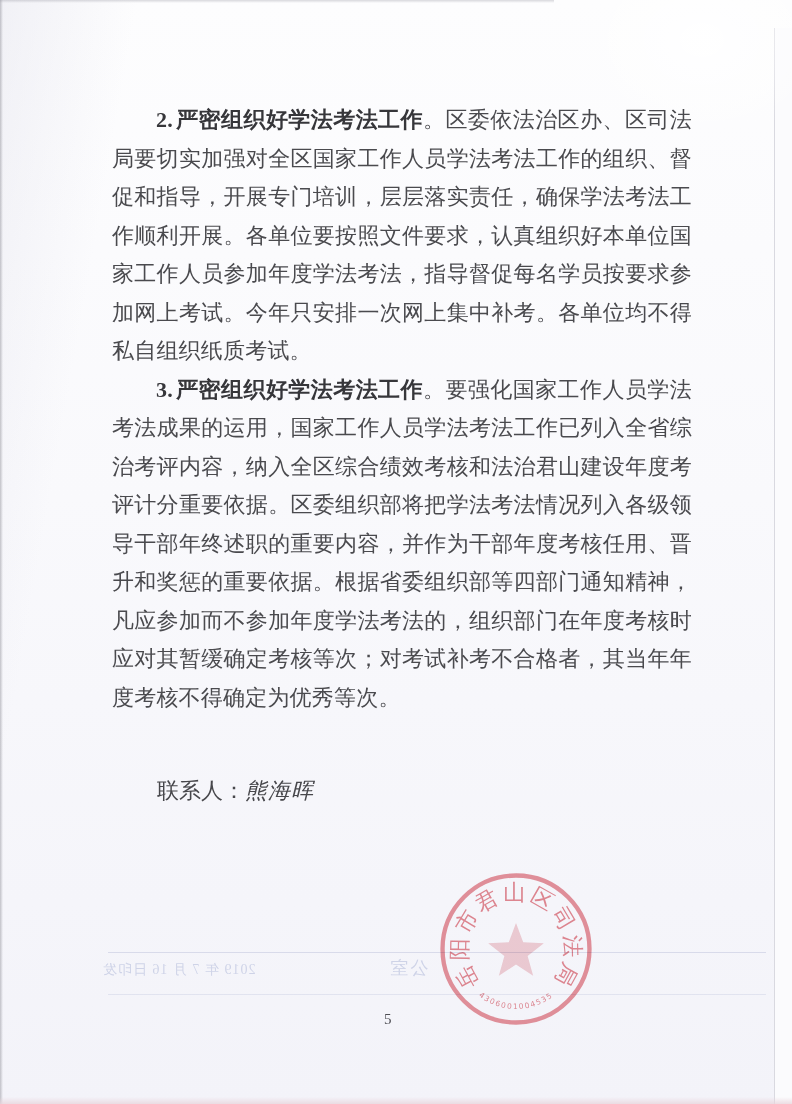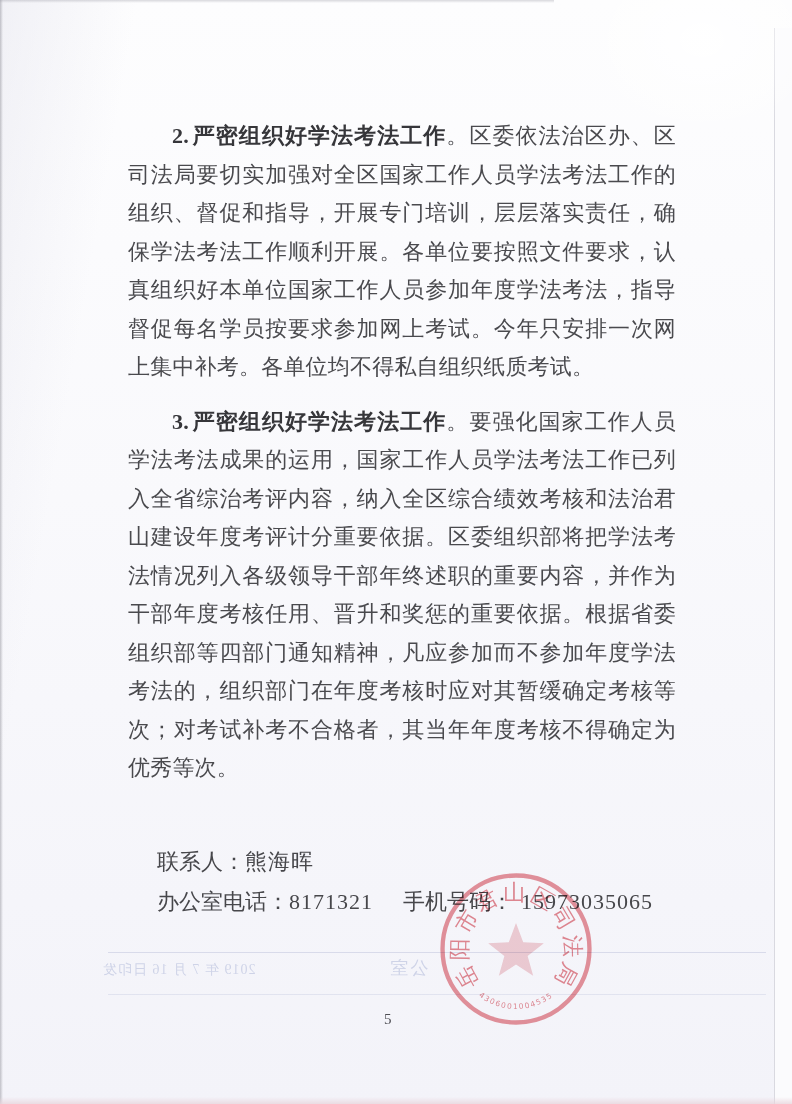--- a/index.html
+++ b/index.html
@@ -20,30 +20,30 @@
     background:linear-gradient(to bottom, rgba(160,160,170,0.4), rgba(160,160,170,0));}
   .right-strip{position:absolute;right:0;top:28px;width:17px;height:1076px;
     background:#fbfbfd;border-left:1px solid rgba(140,140,158,0.30);}
   .bottom-edge{position:absolute;left:0;bottom:0;width:100%;height:7px;
     background:linear-gradient(to top, rgba(233,213,220,0.8), rgba(233,213,220,0));}
   .corner-shade{position:absolute;right:-40px;top:-60px;width:260px;height:200px;
     background:radial-gradient(closest-side, rgba(255,255,255,0.9), rgba(255,255,255,0));}
 
   
   .content{position:absolute;left:112px;top:101px;width:580px;}
-  .para{margin:16px;font-size:22px;line-height:38.5px;color:#4a4a4e;
+  .para{margin:0;font-size:22px;line-height:38.5px;color:#4a4a4e;
     text-align:justify;text-justify:inter-character;text-indent:44px;letter-spacing:0.2px;font-family:Liberation Serif, serif;}
   .para .lead-num{font-weight:700;color:#36363a;margin-right:3px;}
   .para .lead{font-weight:700;color:#36363a;}
 
   .contact{margin-top:54px;padding-left:45px;font-size:22px;color:#47474b;}
   .contact-line{line-height:40px;white-space:nowrap;}
   .gap-left{margin-left:30px;}
   .val{margin-left:8px;letter-spacing:1px;}
-  .val-tight{letter-spacing:1px;}
+  .val-tight{letter-spacing:1px;font-style:italic;}
 
   
   .date{position:absolute;left:433px;top:963px;font-size:22px;color:#3b3b40;
     letter-spacing:2.5px;z-index:5;white-space:nowrap;}
 
   
   .seal{position:absolute;left:437px;top:870px;width:158px;height:158px;z-index:6;
     mix-blend-mode:multiply;opacity:0.82;filter:blur(0.3px);}
 
   
@@ -76,23 +76,20 @@
   <div class="content">
 
     <p class="para"><span class="lead-num">2.</span><span class="lead">严密组织好学法考法工作</span><span>。区委依法治区办、区司法局要切实加强对全区国家工作人员学法考法工作的组织、督促和指导，开展专门培训，层层落实责任，确保学法考法工作顺利开展。各单位要按照文件要求，认真组织好本单位国家工作人员参加年度学法考法，指导督促每名学员按要求参加网上考试。今年只安排一次网上集中补考。各单位均不得私自组织纸质考试。</span></p>
 
     <p class="para"><span class="lead-num">3.</span><span class="lead">严密组织好学法考法工作</span><span>。要强化国家工作人员学法考法成果的运用，国家工作人员学法考法工作已列入全省综治考评内容，纳入全区综合绩效考核和法治君山建设年度考评计分重要依据。区委组织部将把学法考法情况列入各级领导干部年终述职的重要内容，并作为干部年度考核任用、晋升和奖惩的重要依据。根据省委组织部等四部门通知精神，凡应参加而不参加年度学法考法的，组织部门在年度考核时应对其暂缓确定考核等次；对考试补考不合格者，其当年年度考核不得确定为优秀等次。</span></p>
 
     <div class="contact">
       <div class="contact-line">
         <span>联系人：</span><span class="val-tight">熊海晖</span>
       </div>
-      <div class="contact-line">
-        <span>办公室电话：</span><span class="val-tight">8171321</span><span class="gap-left">手机号码：</span><span class="val">15973035065</span>
-      </div>
     </div>
   </div>
 
 
   <svg class="seal" viewBox="0 0 200 200">
     <circle cx="100" cy="100" r="93" fill="none" stroke-width="5.5" opacity="0.75" stroke="#d9505c"></circle>
     <path id="sealArc" d="M 56.2,143.8 A 62,62 0 1 1 143.8,143.8" fill="none"></path>
     <path id="sealCodeArc" d="M 37.7,143.6 A 76,76 0 0 0 162.3,143.6" fill="none"></path>
     <path d="M100,67 L109.1,91.5 L135.2,92.6 L114.7,108.8 L121.7,133.9 L100,119.5 L78.3,133.9 L85.3,108.8 L64.8,92.6 L90.9,91.5 Z" opacity="0.6" fill="#e8a0a8"></path>
     <text font-size="28" letter-spacing="4" opacity="0.82" style="font-family:'Liberation Serif','DejaVu Serif',serif;" fill="#d9505c">

